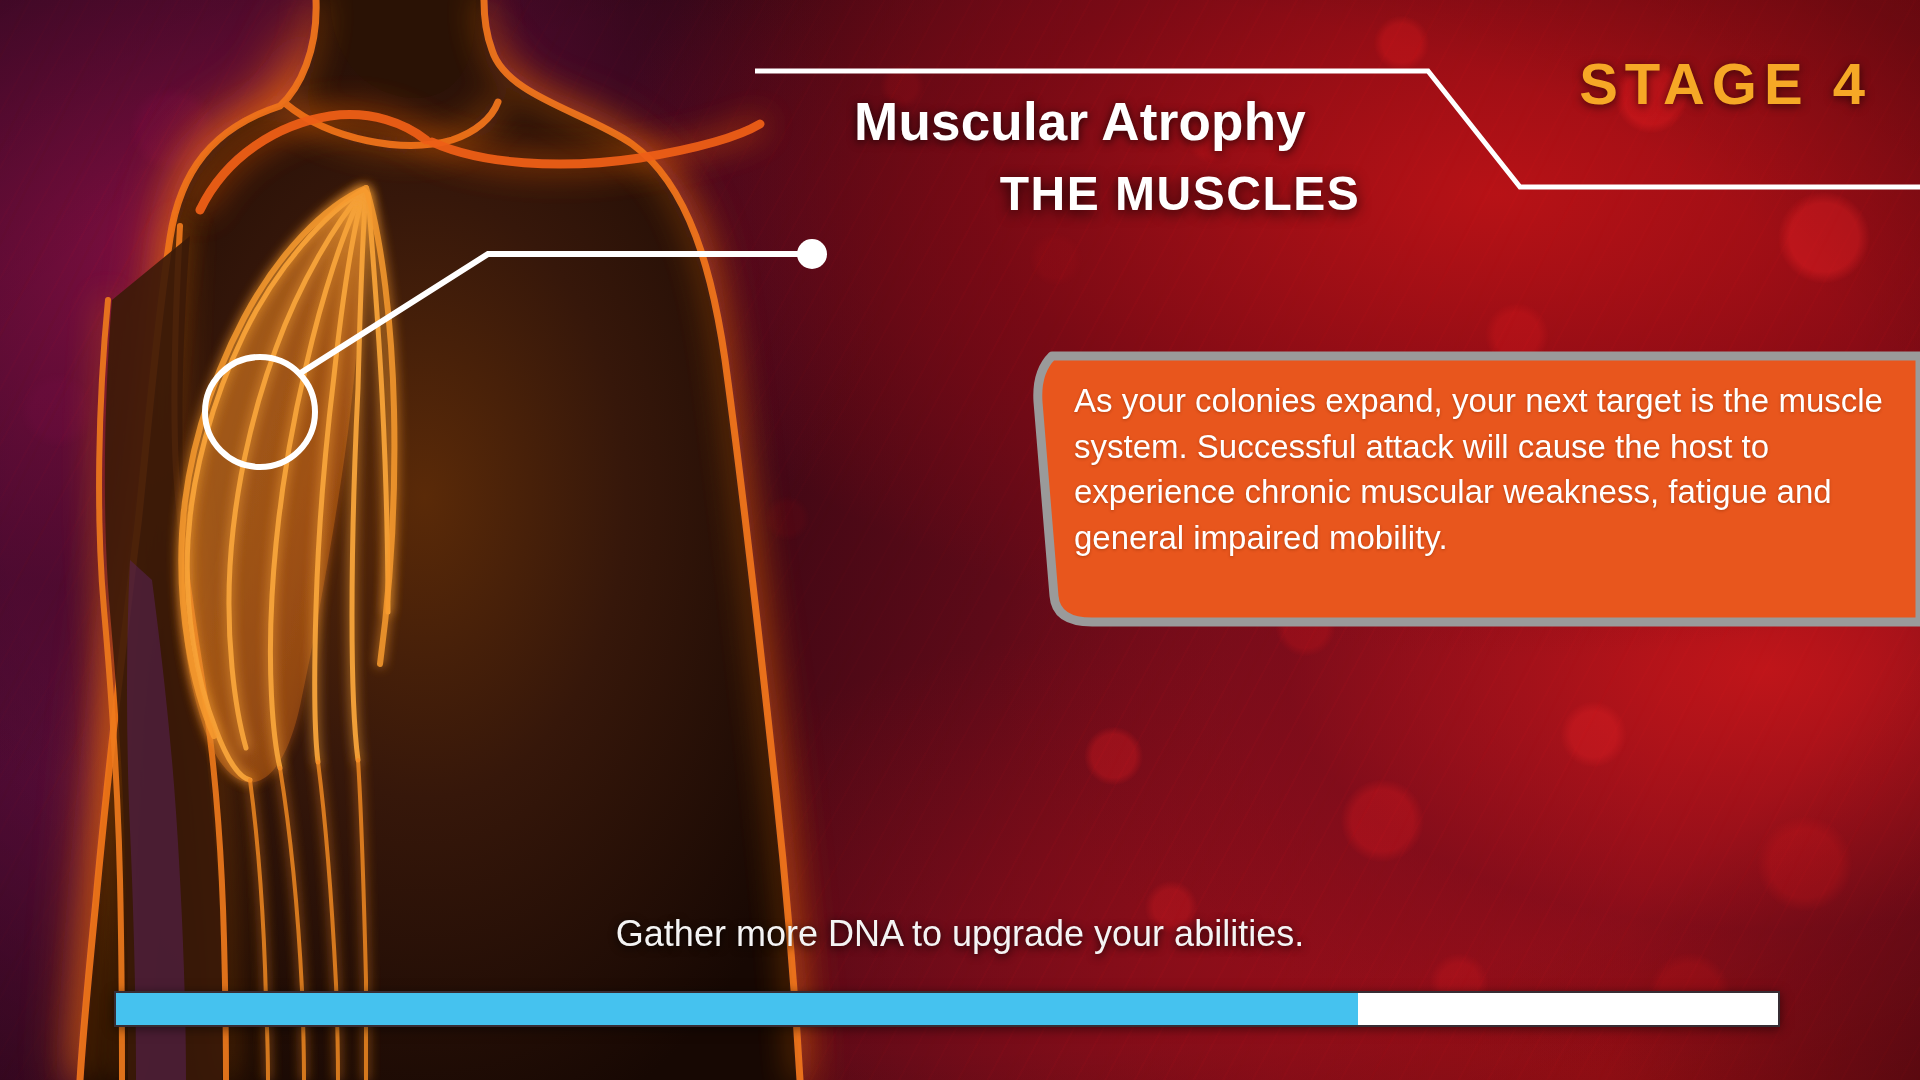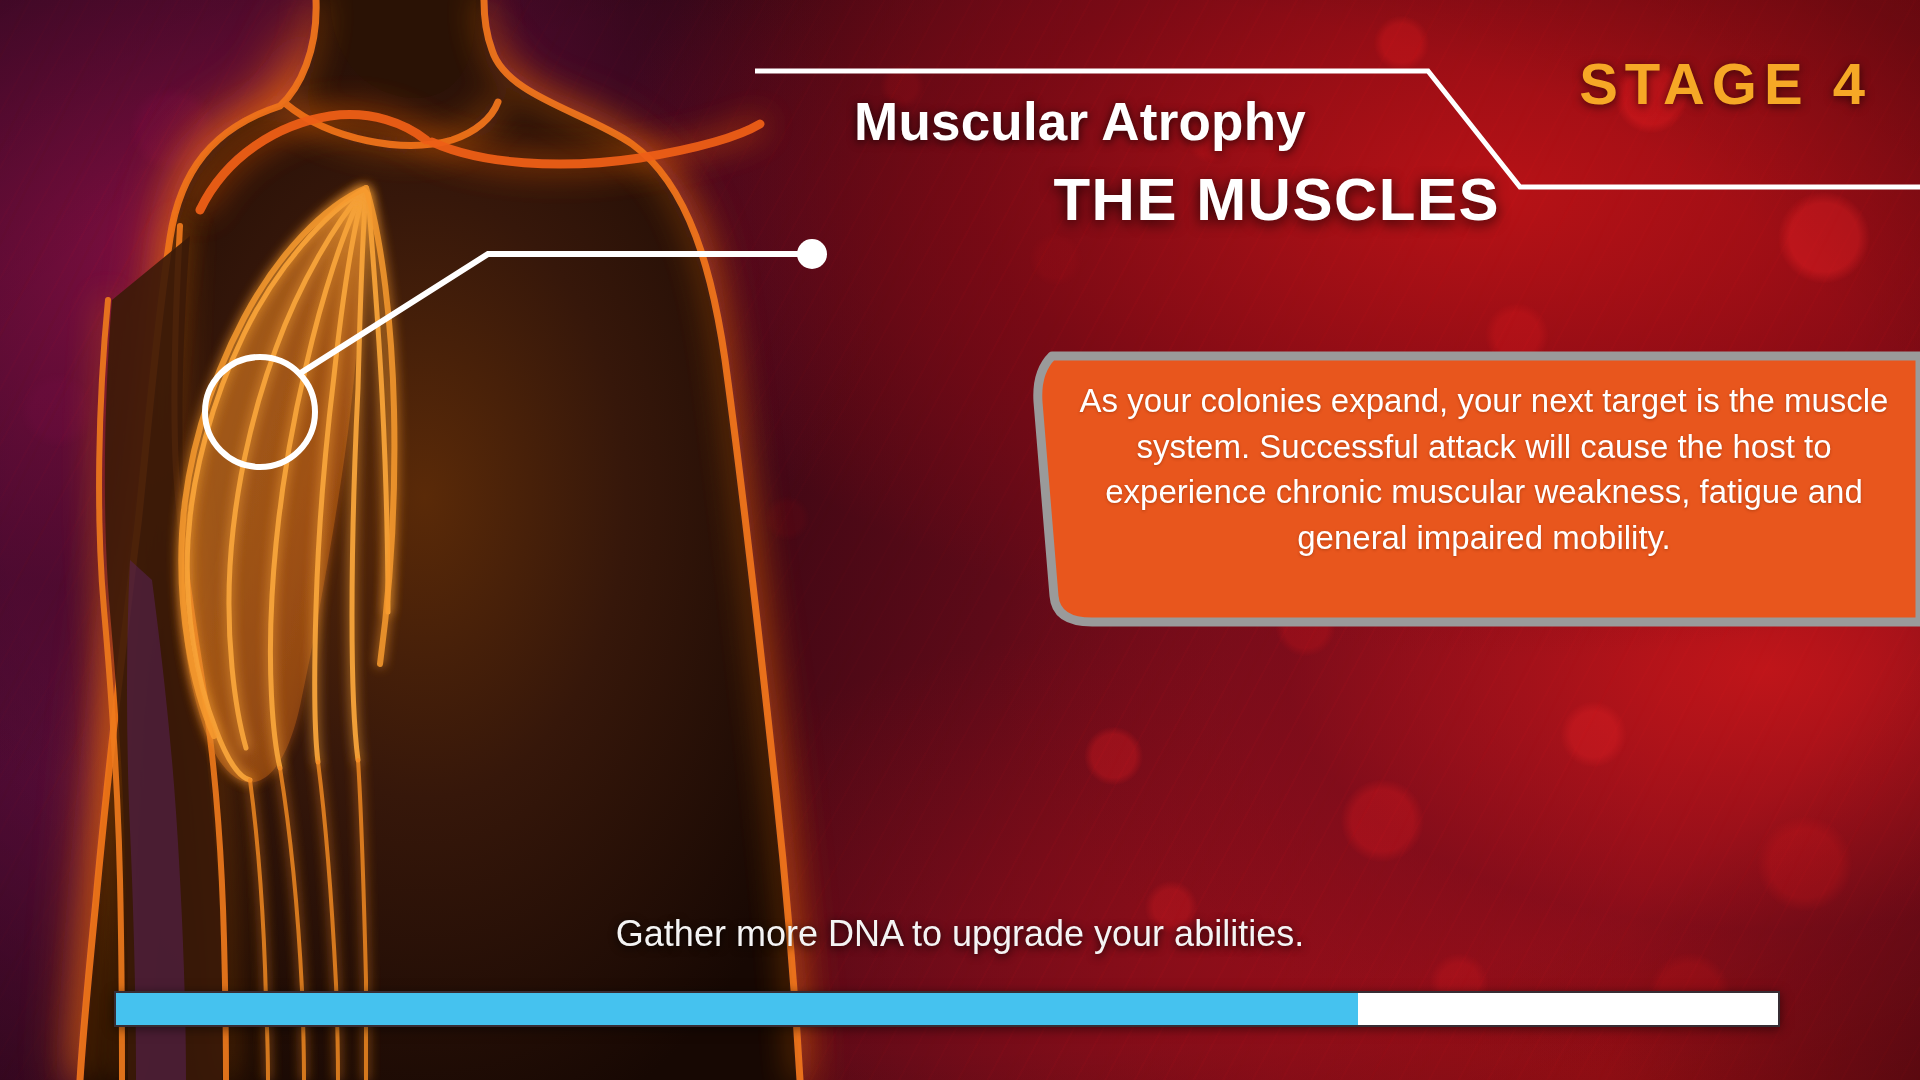--- a/index.html
+++ b/index.html
@@ -82,23 +82,23 @@
     color: #ffffff;
     font-size: 53px;
     font-weight: bold;
     letter-spacing: 0.2px;
     text-shadow: 0 2px 10px rgba(0,0,0,0.75);
     white-space: nowrap;
   }
   .headline {
     position: absolute;
     left: 860px; top: 170px; width: 640px;
-    text-align: right;
+    text-align: center;
     color: #ffffff;
-    font-size: 60px;
+    font-size: 48px;
     font-weight: bold;
     letter-spacing: 1.5px;
     line-height: 1;
     text-shadow: 0 3px 14px rgba(0,0,0,0.8);
     white-space: nowrap;
   }
   .stage-label {
     position: absolute;
     right: 48px; top: 50px;
     color: #f6a826;
@@ -112,21 +112,20 @@
   
   .desc-wrap { position: absolute; left: 1030px; top: 344px; width: 890px; height: 290px; }
   .desc-wrap svg { position: absolute; inset: 0; }
   .desc-text {
     position: absolute;
     left: 44px; top: 34px;
     width: 820px;
     color: #ffffff;
     font-size: 33px;
     line-height: 1.38;
-    text-align: center;
     text-shadow: 0 1px 3px rgba(120,40,0,0.45);
   }
 
   
   .footer-hint {
     position: absolute;
     left: 0; top: 913px; width: 1920px;
     text-align: center;
     color: #f4f4f4;
     font-size: 36px;

